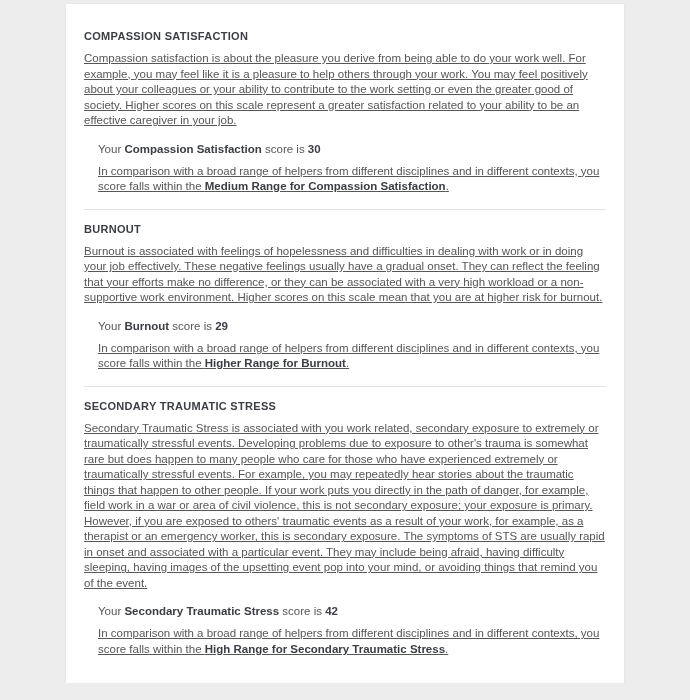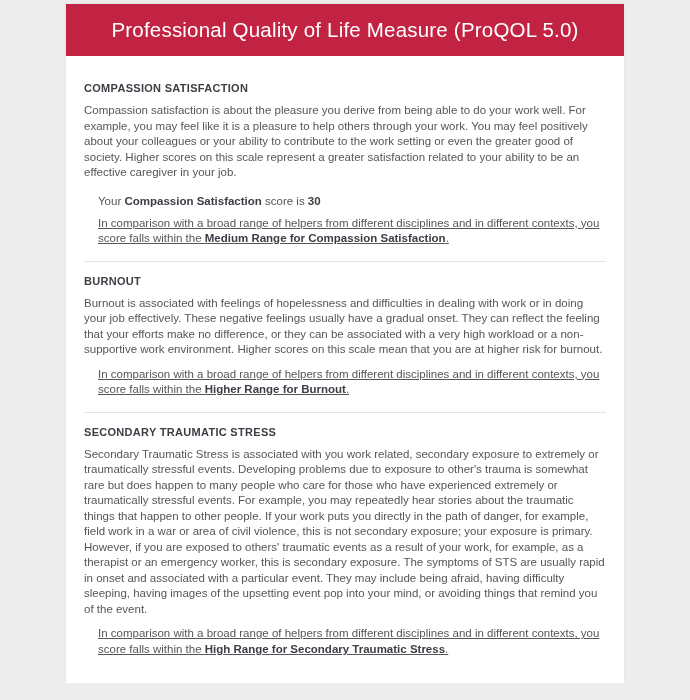--- a/index.html
+++ b/index.html
@@ -36,20 +36,21 @@
     font-size: 11px;
     font-weight: bold;
     color: #3b3e45;
     letter-spacing: 0.3px;
   }
   .section-desc {
     margin-top: 9px;
     font-size: 11.5px;
     line-height: 1.35;
     color: #565656;
+    text-decoration: underline;
   }
   .score-block {
     margin-left: 14px;
   }
   .score-line {
     margin-top: 14px;
     font-size: 11.5px;
     color: #565656;
   }
   .score-line b, .comparison b {
@@ -68,47 +69,46 @@
     margin-top: 14px;
   }
   .section { margin-top: 13px; }
   .section:first-child { margin-top: 0; }
 </style>
 </head>
 <body>
 
 <div class="card">
 
-  <div class="banner">
-    <h1>Professional Quality of Life Measure (ProQOL 5.0)</h1>
-  </div>
 
   <div class="content">
 
     <div class="section">
       <div class="section-heading">COMPASSION SATISFACTION</div>
       <p class="section-desc">Compassion satisfaction is about the pleasure you derive from being able to do your work well. For example, you may feel like it is a pleasure to help others through your work. You may feel positively about your colleagues or your ability to contribute to the work setting or even the greater good of society. Higher scores on this scale represent a greater satisfaction related to your ability to be an effective caregiver in your job.</p>
       <div class="score-block">
         <p class="score-line"><span>Your </span><b>Compassion Satisfaction</b><span> score is </span><b>30</b></p>
         <p class="comparison"><span>In comparison with a broad range of helpers from different disciplines and in different contexts, you score falls within the </span><b>Medium Range for Compassion Satisfaction</b><span>.</span></p>
       </div>
     </div>
     <hr class="divider">
 
     <div class="section">
       <div class="section-heading">BURNOUT</div>
       <p class="section-desc">Burnout is associated with feelings of hopelessness and difficulties in dealing with work or in doing your job effectively. These negative feelings usually have a gradual onset. They can reflect the feeling that your efforts make no difference, or they can be associated with a very high workload or a non-supportive work environment. Higher scores on this scale mean that you are at higher risk for burnout.</p>
       <div class="score-block">
+        <p class="score-line"><span>Your </span><b>Burnout</b><span> score is </span><b>29</b></p>
         <p class="comparison"><span>In comparison with a broad range of helpers from different disciplines and in different contexts, you score falls within the </span><b>Higher Range for Burnout</b><span>.</span></p>
       </div>
     </div>
     <hr class="divider">
 
     <div class="section">
       <div class="section-heading">SECONDARY TRAUMATIC STRESS</div>
       <p class="section-desc">Secondary Traumatic Stress is associated with you work related, secondary exposure to extremely or traumatically stressful events. Developing problems due to exposure to other's trauma is somewhat rare but does happen to many people who care for those who have experienced extremely or traumatically stressful events. For example, you may repeatedly hear stories about the traumatic things that happen to other people. If your work puts you directly in the path of danger, for example, field work in a war or area of civil violence, this is not secondary exposure; your exposure is primary. However, if you are exposed to others' traumatic events as a result of your work, for example, as a therapist or an emergency worker, this is secondary exposure. The symptoms of STS are usually rapid in onset and associated with a particular event. They may include being afraid, having difficulty sleeping, having images of the upsetting event pop into your mind, or avoiding things that remind you of the event.</p>
       <div class="score-block">
+        <p class="score-line"><span>Your </span><b>Secondary Traumatic Stress</b><span> score is </span><b>42</b></p>
         <p class="comparison"><span>In comparison with a broad range of helpers from different disciplines and in different contexts, you score falls within the </span><b>High Range for Secondary Traumatic Stress</b><span>.</span></p>
       </div>
     </div>
 
   </div>
 </div>
 
 </body></html>

